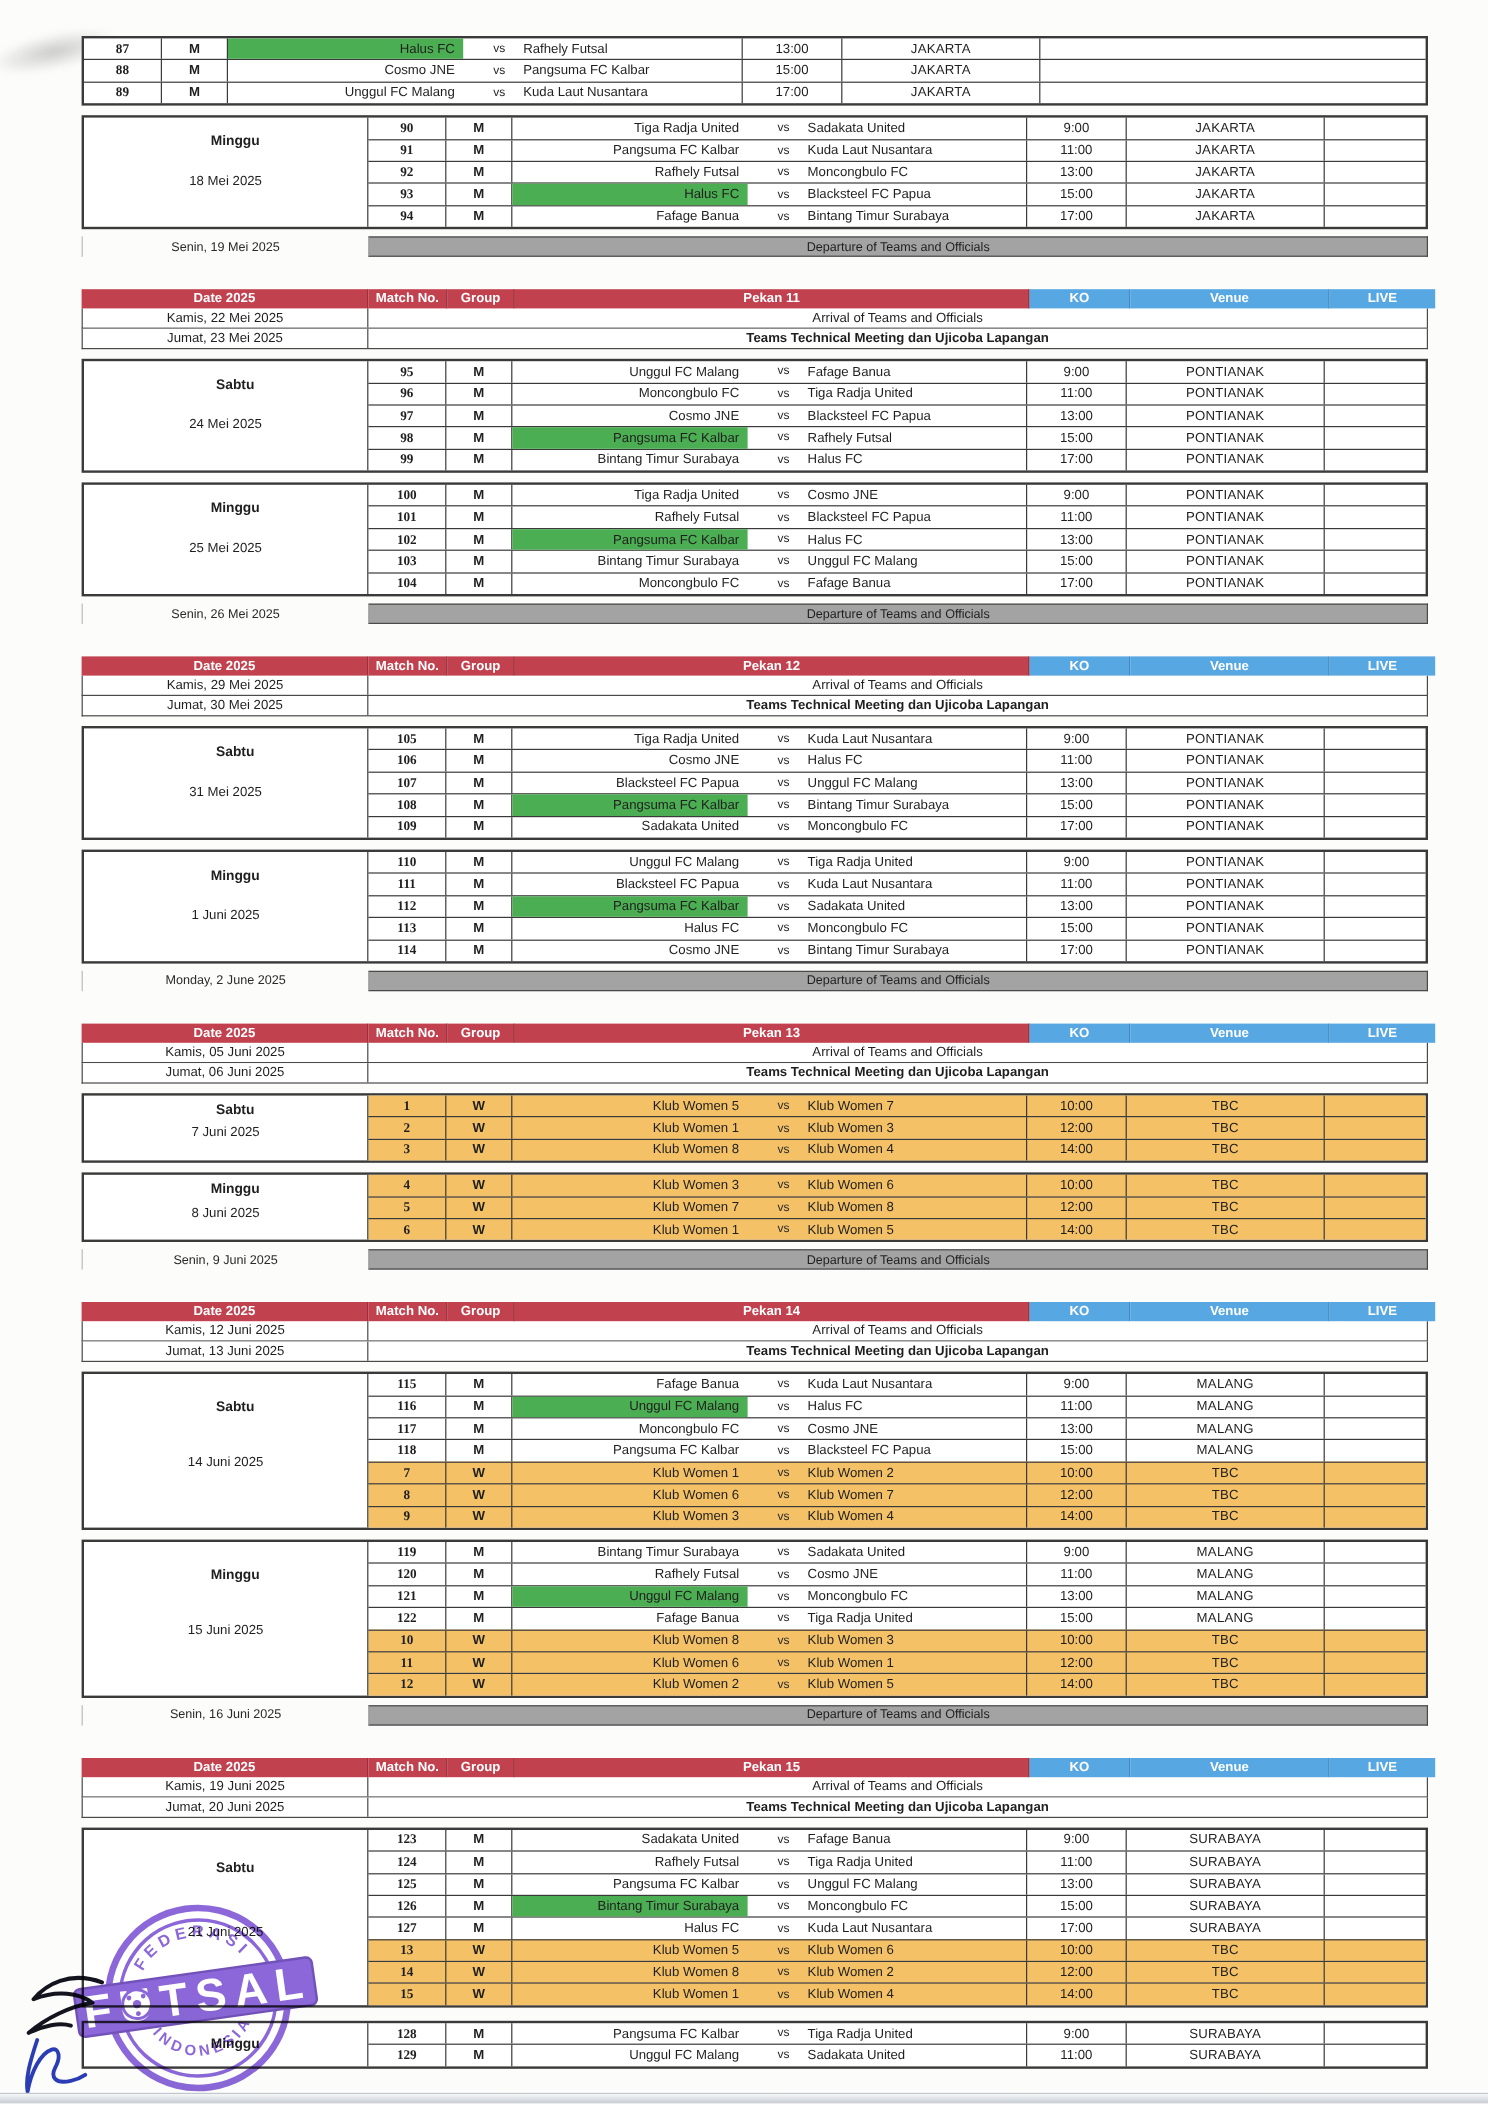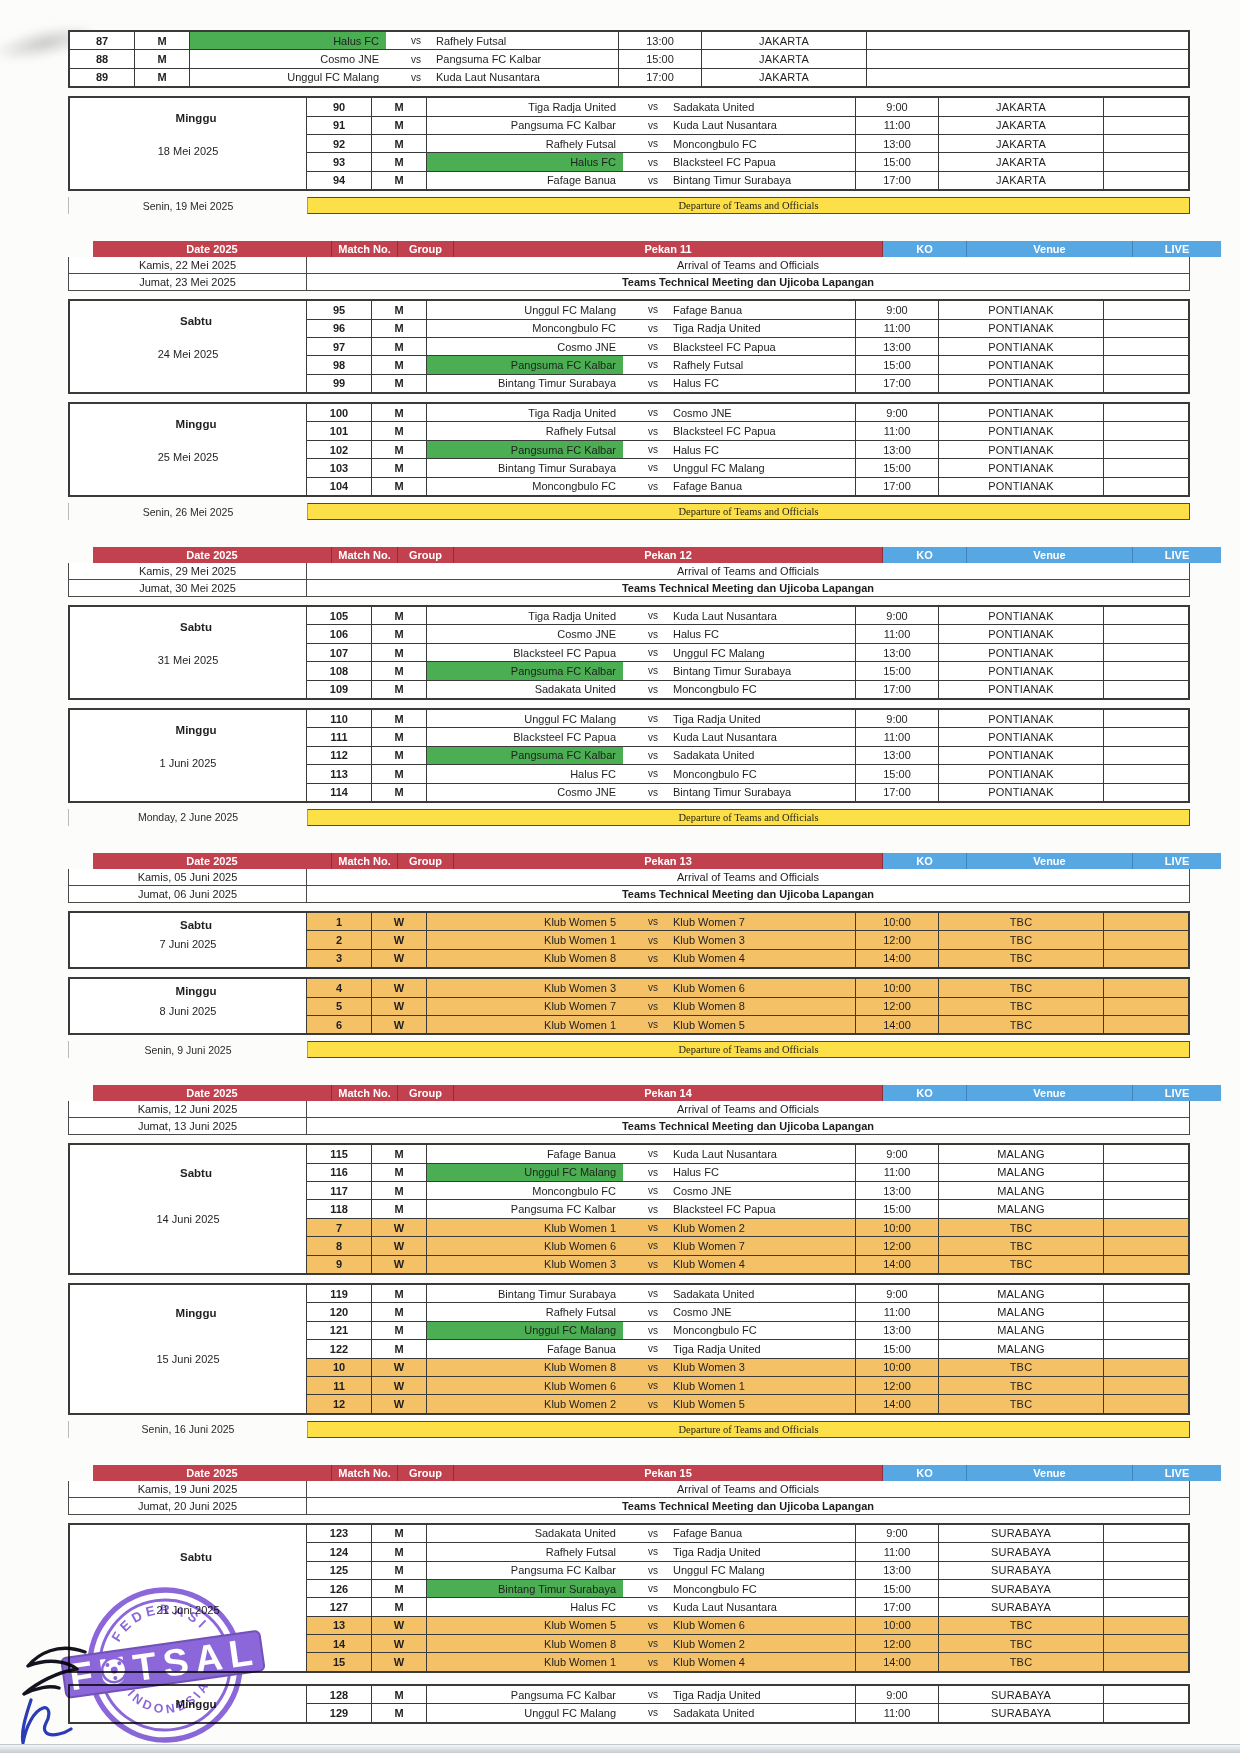--- a/index.html
+++ b/index.html
@@ -23,56 +23,56 @@
     text-align:center;font-weight:bold;font-size:11.5px;}
   .daycell .date{position:absolute;left:0;right:0;top:58%;transform:translateY(-50%);
     text-align:center;font-size:11px;}
   .dayblock.no-day .date{top:46%;}
   .dayblock.no-date .day{top:52%;}
   .rows{flex:1;min-width:0;}
   .mrow{display:flex;height:17.4px;align-items:stretch;font-size:11px;}
   .mrow + .mrow{border-top:1.2px solid #3a3a3a;}
   .mrow.w{background:var(--orange);}
   .c{display:flex;align-items:center;justify-content:center;border-right:1.2px solid #3a3a3a;}
-  .c.no{width:64px;font-weight:bold;flex:none;}
+  .c.no{width:64px;font-weight:bold;flex:none;font-family:Liberation Serif, serif;}
   .c.grp{width:54px;font-weight:bold;flex:none;}
   .c.match{width:428px;flex:none;justify-content:flex-start;border-right:1.2px solid #3a3a3a;padding:0;}
   .home{width:196px;flex:none;text-align:right;padding-right:7px;box-sizing:border-box;
     display:flex;align-items:center;justify-content:flex-end;height:100%;}
   .home.hl{background:var(--green);}
   .vsc{width:32px;flex:none;text-align:center;font-size:10px;color:#2a2a2a;padding-left:14px;}
   .away{flex:1;text-align:left;padding-left:4px;}
   .c.ko{width:82px;flex:none;}
   .c.venue{width:164px;flex:none;letter-spacing:.2px;}
   .c.live{width:88px;flex:none;border-right:none;}
 
   
   .week{margin-top:27px;}
-  .hdr{display:flex;height:16px;font-size:11px;font-weight:bold;color:#fff;align-items:stretch;margin-left:25px;}
+  .hdr{display:flex;height:16px;font-size:11px;font-weight:bold;color:#fff;align-items:stretch;}
   .hc{display:flex;align-items:center;justify-content:center;}
   .hc.red{background:var(--red);border-right:1px solid rgba(90,20,30,.45);}
   .hc.blue{background:var(--blue);border-right:1px solid rgba(30,80,130,.4);}
   .h-date{width:238px;flex:none;}
   .h-no{width:65px;flex:none;}
   .h-grp{width:55px;flex:none;}
   .h-match{width:428px;flex:none;}
   .h-ko{width:83px;flex:none;}
   .h-venue{width:165px;flex:none;}
   .h-live{width:88px;flex:none;border-right:none!important;}
   .inforow{display:flex;height:16px;font-size:11px;border:1px solid #4a4a4a;border-top:none;background:#fff;}
   .inforow .idate{width:237px;flex:none;border-right:1px solid #4a4a4a;display:flex;align-items:center;justify-content:center;}
   .inforow .itext{flex:1;display:flex;align-items:center;justify-content:center;}
   .inforow.ttm .itext{font-weight:bold;}
 
   
   .dep{display:flex;height:17px;margin-top:6px;font-size:10.5px;}
   .dep .ddate{width:238px;flex:none;display:flex;align-items:center;justify-content:center;
     border-left:1px solid #bbb;color:#2a2a2a;}
   .dep .dband{flex:1;display:flex;align-items:center;justify-content:center;
-    background:#fde047;border:1.5px solid #4a4a4a;border-left:1px solid #9a9a9a;font-family:Liberation Serif, serif;}
+    background:#a3a3a3;border:1.5px solid #4a4a4a;border-left:1px solid #9a9a9a;}
 
   
   .stamp{position:absolute;left:30px;top:1570px;mix-blend-mode:multiply;}
   .sig{position:absolute;left:0px;top:1630px;mix-blend-mode:multiply;}
   .pageedge{position:absolute;left:0;bottom:0;width:100%;height:9px;
     background:linear-gradient(to bottom,rgba(198,204,212,0),#c6ccd4);}
   .pageedge::before{content:"";position:absolute;top:0;left:0;right:0;height:1px;background:#c0c7cf;}
 </style>
 </head>
 <body>

